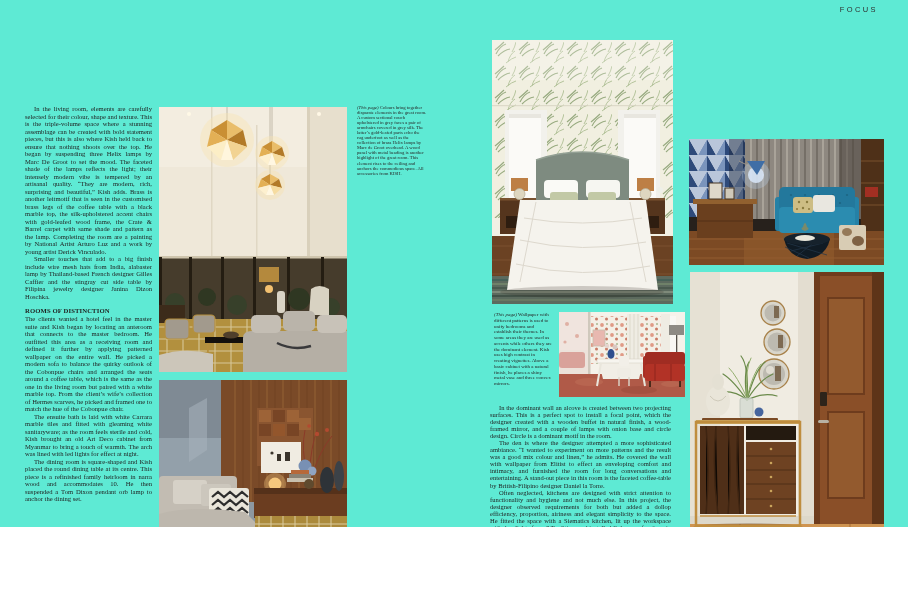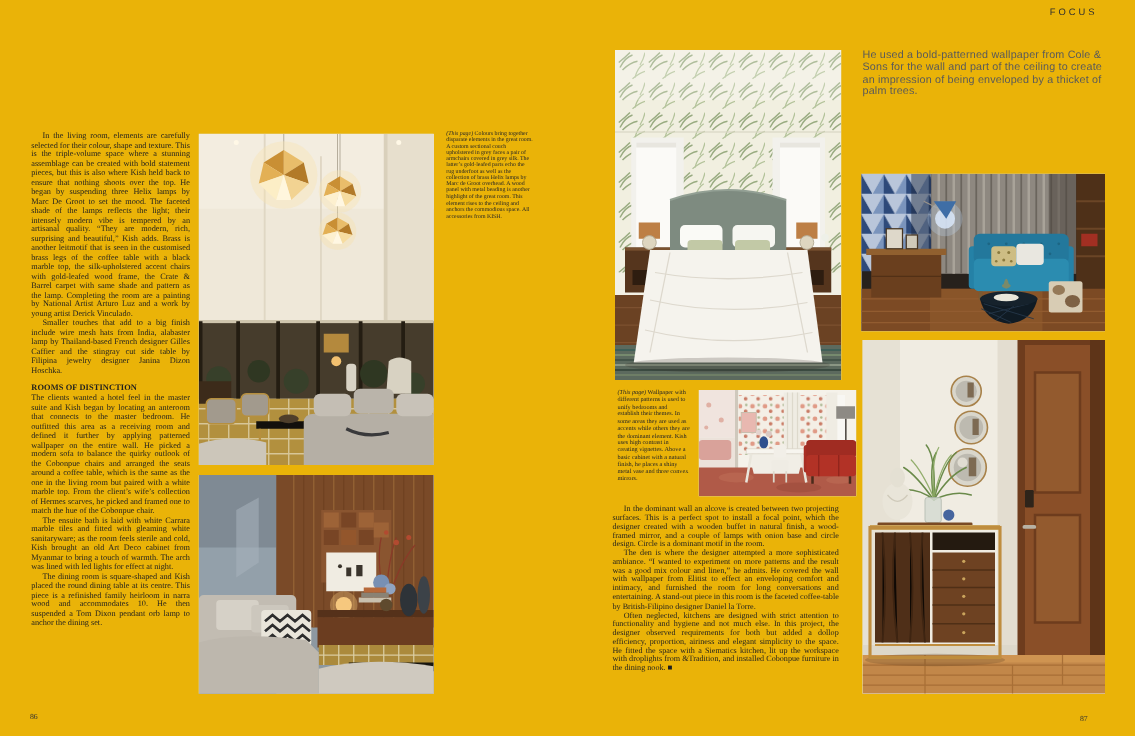--- a/index.html
+++ b/index.html
@@ -1,18 +1,18 @@
 <!DOCTYPE html>
 <html><head>
 <meta charset="utf-8">
 <style>
   * { margin:0; padding:0; box-sizing:border-box; }
   html,body { background:#ffffff; }
   .spread {
-    position:relative; width:908px; height:589px; background:#eab308;
+    position:relative; width:908px; height:527px; background:#5eead4;
     font-family:"Liberation Serif", serif; color:#1c1c1c; overflow:hidden;
   }
   .abs { position:absolute; }
   .focus {
     font-family:"Liberation Sans", sans-serif; font-size:7.5px;
     letter-spacing:2.4px; color:#2f2f2f;
   }
   .body-col { font-size:6.6px; line-height:7.5px; text-align:justify; color:#1f1f1f; }
   .body-col p { text-indent:9px; }
   .body-col p.noindent { text-indent:0; }
@@ -263,21 +263,20 @@
         <path d="M32,178 q58,10 118,0"></path>
         <path d="M28,200 q62,14 126,2"></path>
         <path d="M24,224 q66,16 134,2"></path>
         <path d="M44,162 q-8,40 -16,80"></path>
         <path d="M138,162 q8,40 16,80"></path>
       </g>
       <ellipse cx="90" cy="252" rx="82" ry="6" fill="#3c3428" opacity="0.22"></ellipse>
     </svg>
   </div>
 
-  <div class="abs intro" style="left:690px; top:39px; width:192px;">He used a bold-patterned wallpaper from Cole &amp; Sons for the wall and part of the ceiling to create an impression of being enveloped by a thicket of palm trees.</div>
 
   <div class="photo" style="left:689px; top:139px; width:195px; height:126px;">
     <svg viewBox="0 0 195 126" preserveAspectRatio="none" role="img" aria-label="Den with triangle-pattern wall and blue sofa">
       <defs>
         <pattern id="tri" width="18" height="16" patternUnits="userSpaceOnUse">
           <rect width="18" height="16" fill="#dfe4ec"></rect>
           <path d="M0,0 L9,16 L0,16 Z" fill="#2e4a7a"></path>
           <path d="M9,16 L18,0 L18,16 Z" fill="#7a94bc"></path>
           <path d="M0,0 L18,0 L9,16 Z" fill="#b9c6da"></path>
         </pattern>

